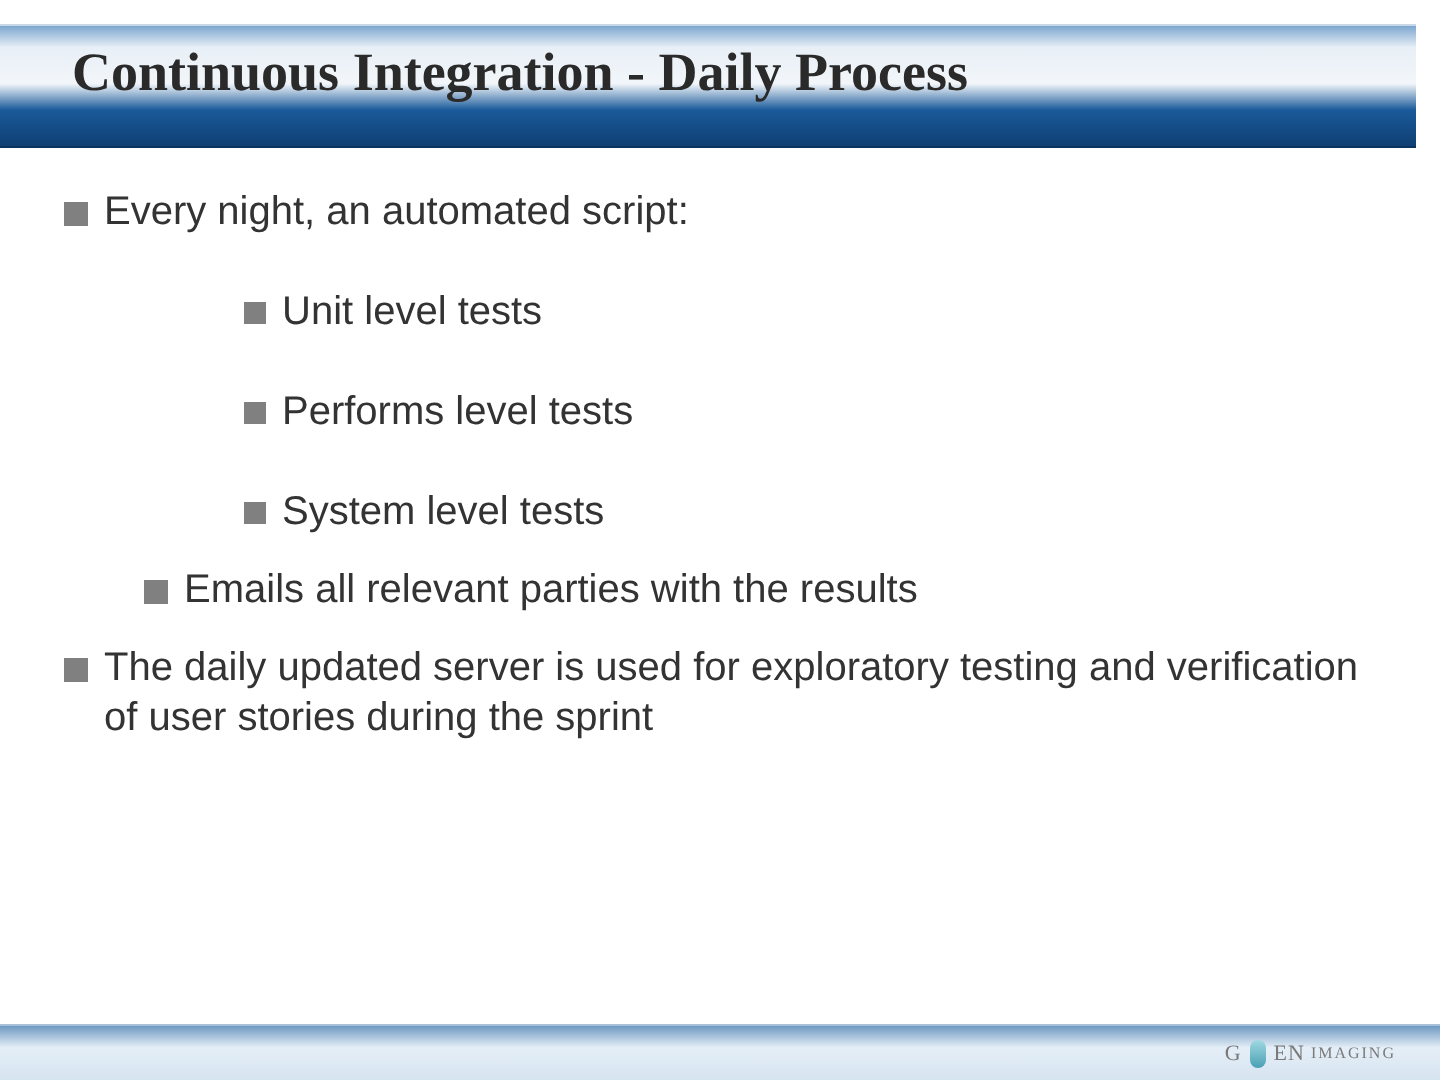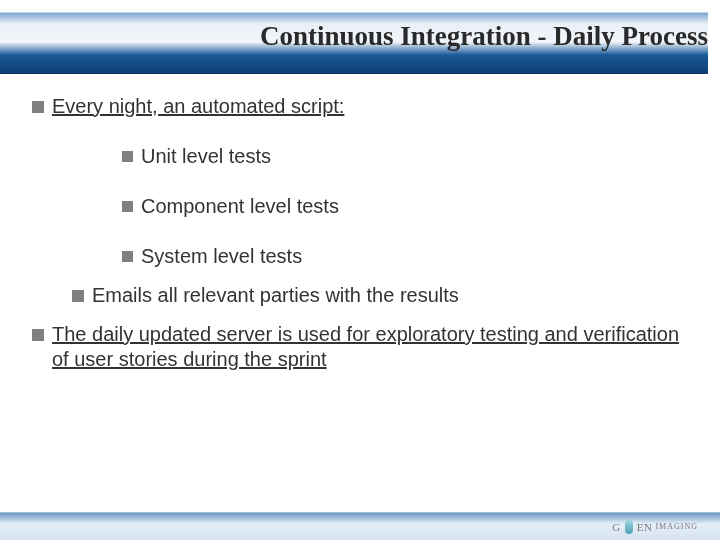--- a/index.html
+++ b/index.html
@@ -26,21 +26,20 @@
     background: linear-gradient(to bottom,
       #7da7d0 0%,
       #e8eff6 18%,
       #f2f6fa 48%,
       #1a5a9a 70%,
       #0f3f73 100%);
     border-top: 1px solid #c9d8e7;
     border-bottom: 1px solid #0b335f;
     display: flex;
     align-items: center;
-    justify-content: flex-end;
   }
   .title-text {
     font-family: "Palatino Linotype", "Book Antiqua", Georgia, serif;
     font-weight: bold;
     font-size: 27px;
     color: #2a2a2a;
     margin-left: 36px;
     margin-top: -14px;
   }
   .content {
@@ -51,21 +50,21 @@
     bottom: 40px;
     color: #333333;
     font-size: 20px;
     line-height: 1.25;
   }
   .lvl1, .lvl2, .lvl3 {
     display: flex;
     align-items: flex-start;
     margin-bottom: 14px;
   }
-  .lvl1 { margin-left: 0; text-decoration: underline; }
+  .lvl1 { margin-left: 0; }
   .lvl2 { margin-left: 40px; }
   .lvl3 { margin-left: 90px; margin-top: 25px; }
   .sq {
     width: 12px;
     height: 12px;
     background: #808080;
     flex: 0 0 12px;
     margin-top: 7px;
     margin-right: 8px;
   }
@@ -136,21 +135,21 @@
 
 
 
     <div class="lvl3">
       <span class="sq"></span>
       <span class="txt">Unit level tests</span>
     </div>
 
     <div class="lvl3">
       <span class="sq"></span>
-      <span class="txt">Component level tests</span>
+      <span class="txt">Performs level tests</span>
     </div>
 
     <div class="lvl3">
       <span class="sq"></span>
       <span class="txt">System level tests</span>
     </div>
 
     <div class="lvl2">
       <span class="sq"></span>
       <span class="txt">Emails all relevant parties with the results</span>

